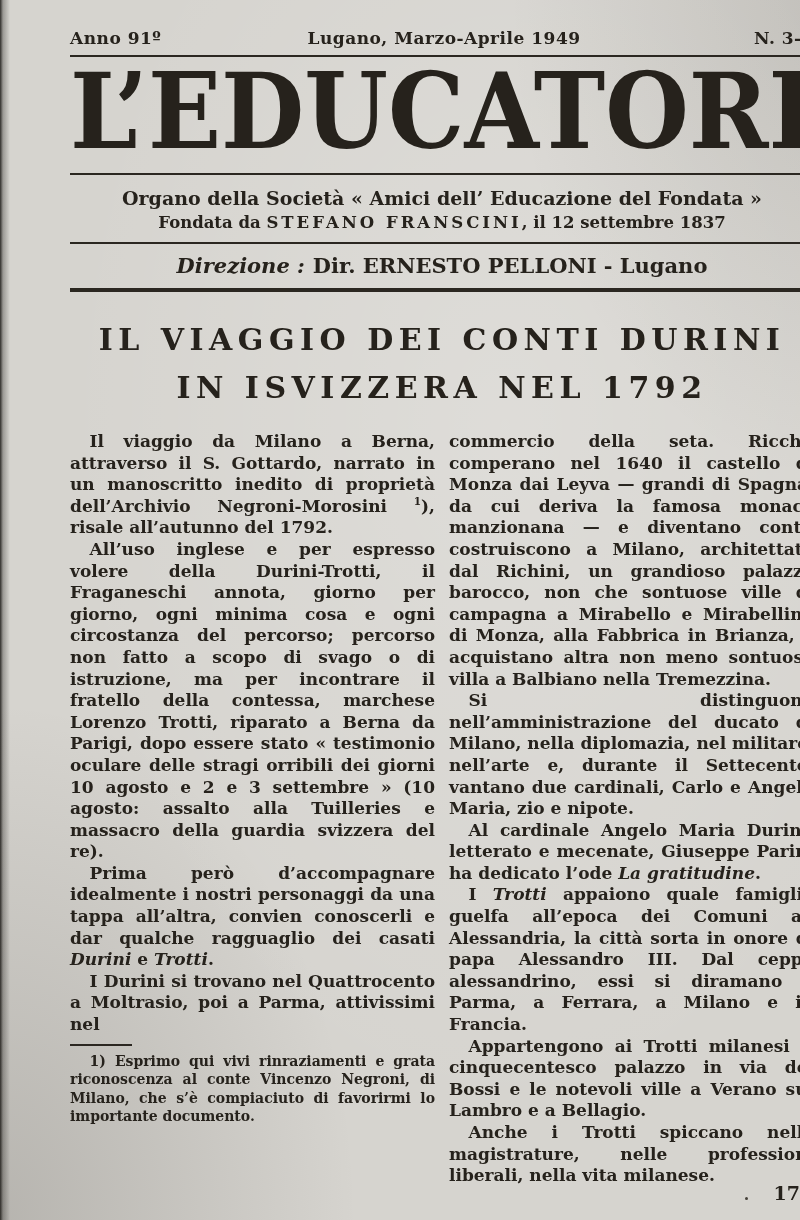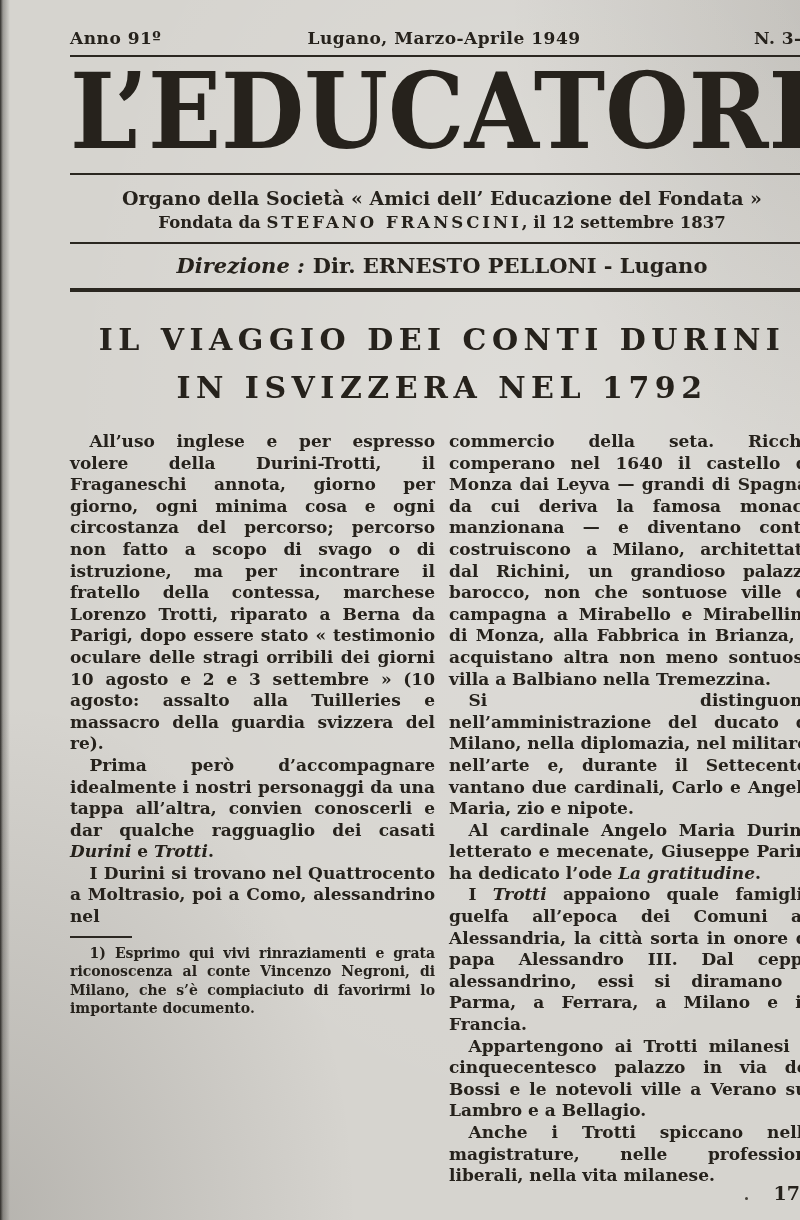--- a/index.html
+++ b/index.html
@@ -95,23 +95,24 @@
     <div class="rule rule-thick mid-rule"></div>
 
     <h3 class="art-title">
       <span class="t1">IL VIAGGIO DEI CONTI DURINI</span>
       <span class="t2">IN ISVIZZERA NEL 1792</span>
     </h3>
 
     <div class="cols">
       <div class="col">
         <div>
+            <p class="para indent">Il viaggio da Milano a Berna, attraverso il S. Gottardo, narrato in un manoscritto inedito di proprietà dell’Archivio Negroni-Morosini <sup>1</sup>), risale all’autunno del 1792.</p>
             <p class="para indent">All’uso inglese e per espresso volere della Durini-Trotti, il Fraganeschi annota, giorno per giorno, ogni minima cosa e ogni circostanza del percorso; percorso non fatto a scopo di svago o di istruzione, ma per incontrare il fratello della contessa, marchese Lorenzo Trotti, riparato a Berna da Parigi, dopo essere stato « testimonio oculare delle stragi orribili dei giorni 10 agosto e 2 e 3 settembre » (10 agosto: assalto alla Tuilleries e massacro della guardia svizzera del re).</p>
             <p class="para indent">Prima però d’accompagnare idealmente i nostri personaggi da una tappa all’altra, convien conoscerli e dar qualche ragguaglio dei casati <i>Durini</i> e <i>Trotti</i>.</p>
-            <p class="para indent">I Durini si trovano nel Quattrocento a Moltrasio, poi a Como, alessandrino nel</p>
+            <p class="para indent">I Durini si trovano nel Quattrocento a Moltrasio, poi a Parma, attivissimi nel</p>
           </div>
         <div class="fn-rule"></div>
         <div class="footnote">
             <p class="para indent">1) Esprimo qui vivi rinraziamenti e grata riconoscenza al conte Vincenzo Negroni, di Milano, che s’è compiaciuto di favorirmi lo importante documento.</p>
           </div>
       </div>
       <div class="col">
           <p class="para">commercio della seta. Ricchi, comperano nel 1640 il castello di Monza dai Leyva — grandi di Spagna, da cui deriva la famosa monaca manzionana — e diventano conti; costruiscono a Milano, architettato dal Richini, un grandioso palazzo barocco, non che sontuose ville di campagna a Mirabello e Mirabellino di Monza, alla Fabbrica in Brianza, e acquistano altra non meno sontuosa villa a Balbiano nella Tremezzina.</p>
           <p class="para indent">Si distinguono nell’amministrazione del ducato di Milano, nella diplomazia, nel militare, nell’arte e, durante il Settecento, vantano due cardinali, Carlo e Angelo Maria, zio e nipote.</p>
           <p class="para indent">Al cardinale Angelo Maria Durini, letterato e mecenate, Giuseppe Parini ha dedicato l’ode <i>La gratitudine</i>.</p>

